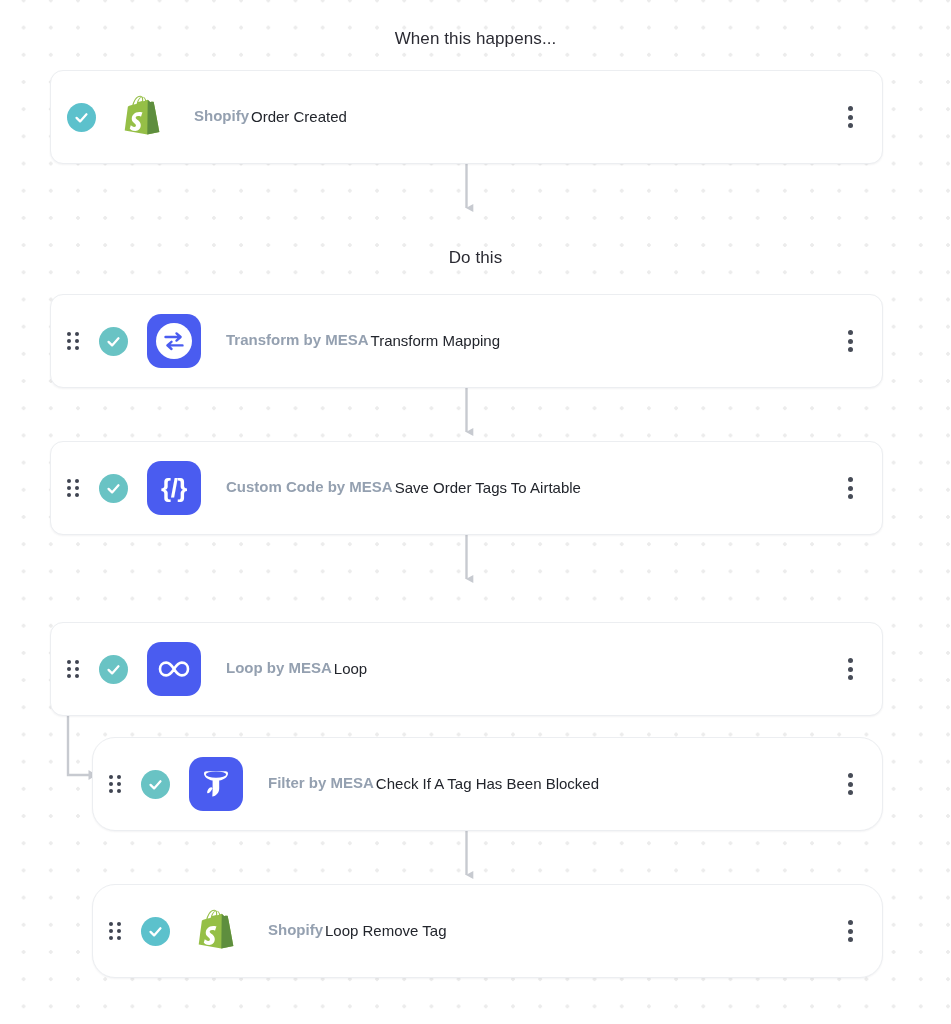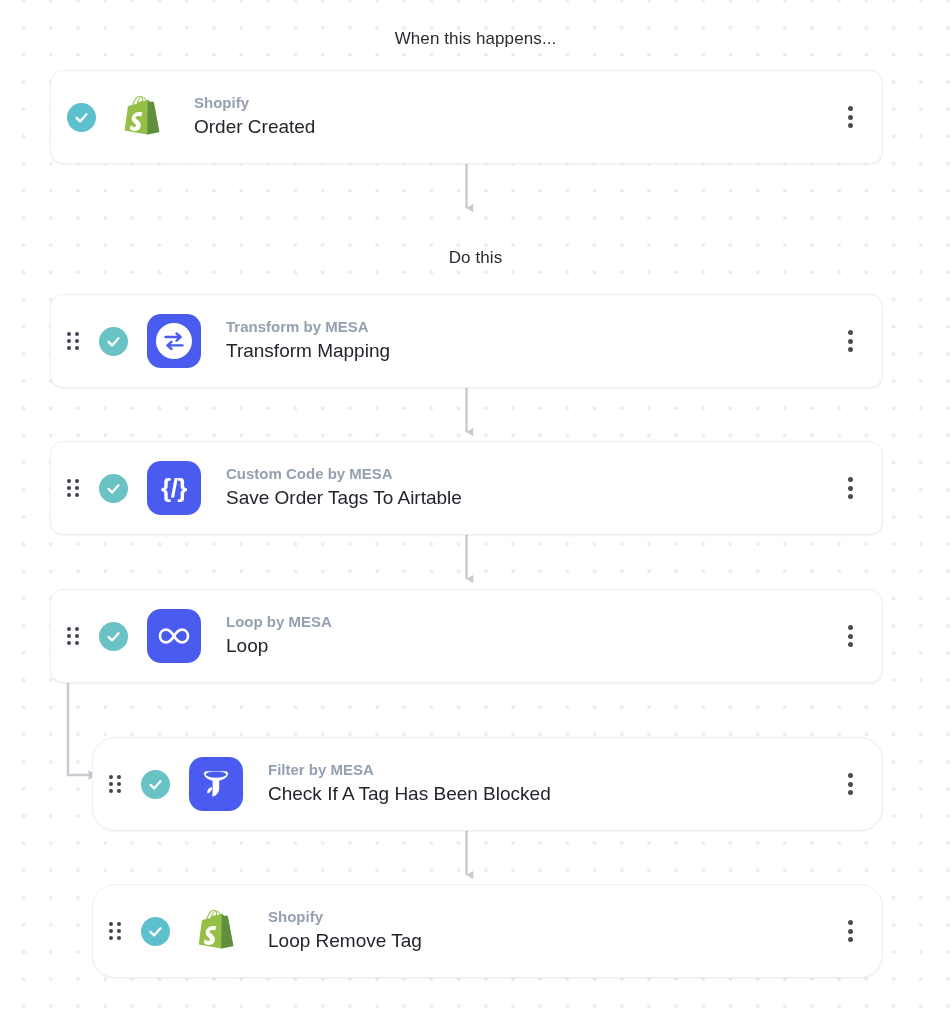--- a/index.html
+++ b/index.html
@@ -54,21 +54,21 @@
     display: flex;
     align-items: center;
     height: 94px;
   }
   .card.trigger { left: 50px; top: 70px; width: 833px; }
   .card.step    { left: 50px; width: 833px; }
   .card.nested  { left: 92px; width: 791px; border-radius: 23px; }
 
   #card-transform { top: 294px; }
   #card-code      { top: 441px; }
-  #card-loop      { top: 589px; }
+  #card-loop      { top: 622px; }
   #card-filter    { top: 737px; }
   #card-shopify2  { top: 884px; }
 
   
   .drag-handle {
     width: 16px;
     margin-left: 16px;
     display: grid;
     grid-template-columns: repeat(2, 4px);
     grid-template-rows: repeat(3, 4px);
@@ -120,34 +120,34 @@
     font-size: 26px;
     font-weight: 700;
     letter-spacing: -0.5px;
     line-height: 1;
   }
 
   
   .card-text {
     margin-left: 24px;
     display: flex;
-    flex-direction: column;
+    flex-direction: row;
     justify-content: center;
     gap: 2px;
     min-width: 0;
   }
   .card-subtitle {
     font-size: 15px;
     font-weight: 700;
     color: #94a0b0;
     line-height: 1.25;
     white-space: nowrap;
   }
   .card-title {
-    font-size: 19px;
+    font-size: 15px;
     font-weight: 400;
     color: #22252c;
     line-height: 1.3;
     white-space: nowrap;
   }
 
   
   .kebab {
     position: absolute;
     right: 22px;

